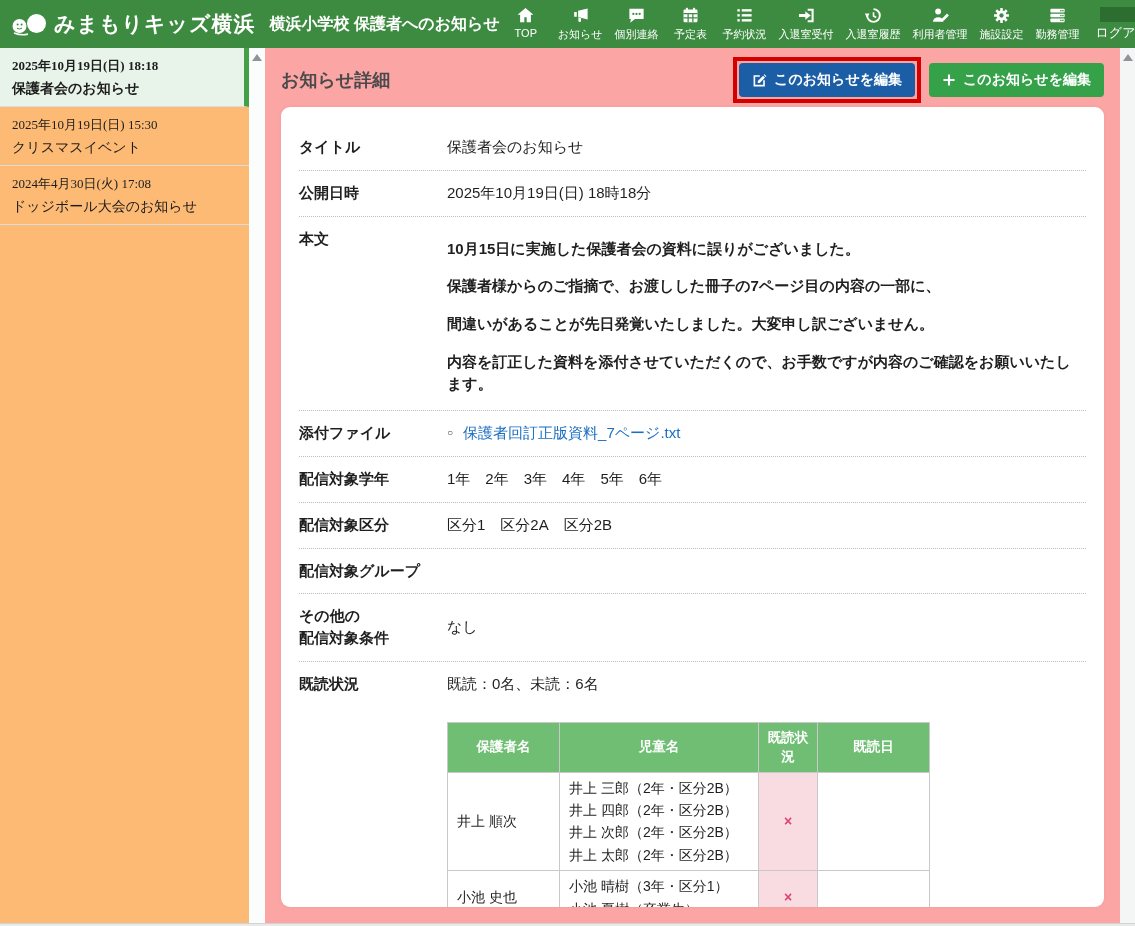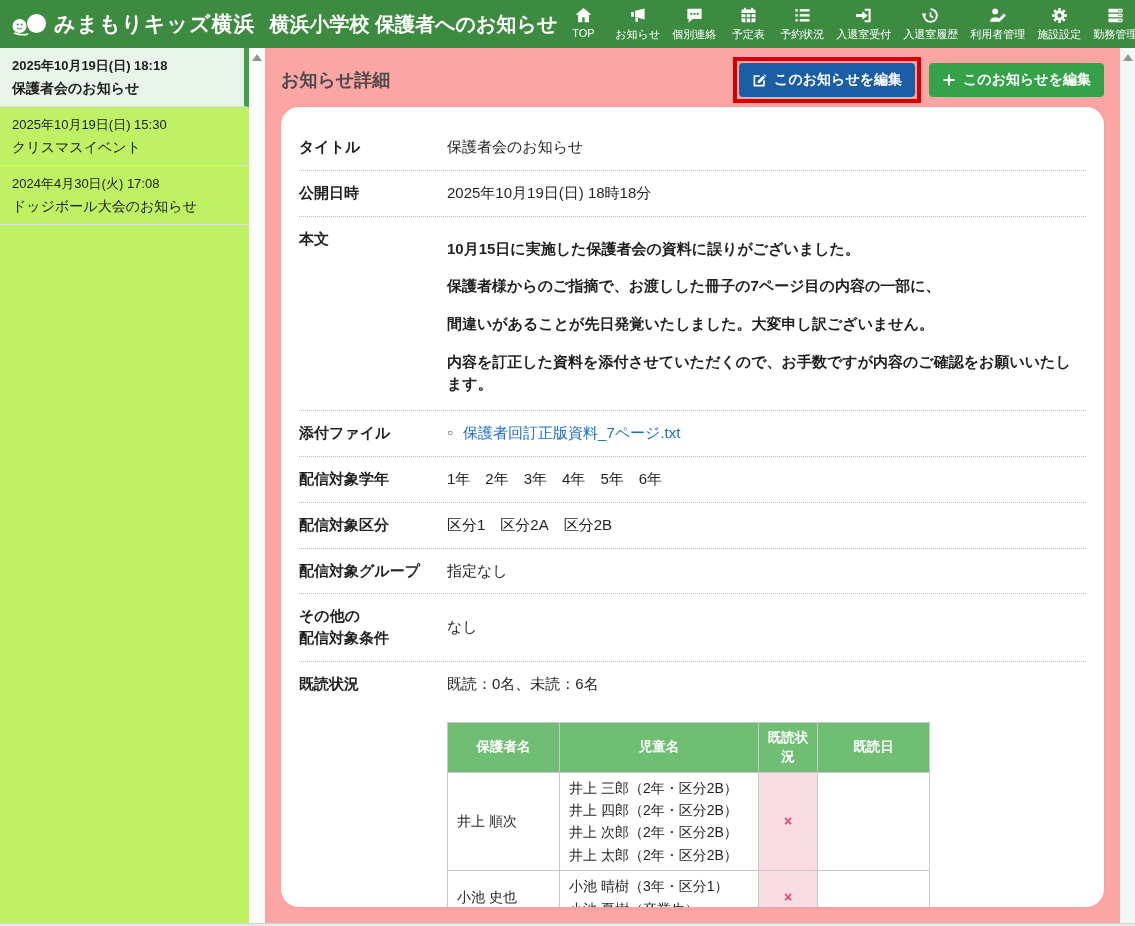--- a/index.html
+++ b/index.html
@@ -5,32 +5,32 @@
   * { margin:0; padding:0; box-sizing:border-box; }
   html,body { width:1135px; height:926px; overflow:hidden; }
   body { font-family:"Liberation Sans","DejaVu Sans",sans-serif; background:#ffffff; position:relative; color:#222; }
 
   
   .topnav { position:absolute; left:0; top:0; width:1135px; height:48px; background:#3d8b40;
             display:flex; align-items:center; padding:0 6px 0 10px; }
   .brand { display:flex; align-items:center; gap:6px; }
   .brand svg { display:block; }
   .logo-text { color:#fff; font-size:21px; font-weight:bold; letter-spacing:1px; white-space:nowrap; }
-  .page-head-title { color:#fff; font-size:20px; font-weight:bold; margin-left:14px; white-space:nowrap; }
+  .page-head-title { color:#fff; font-size:16px; font-weight:bold; margin-left:14px; white-space:nowrap; }
   .nav-items { margin-left:auto; display:flex; align-items:flex-start; }
   .nav-item { display:flex; flex-direction:column; align-items:center; justify-content:space-between;
               color:#fff; padding:4px 6px; min-width:52px; cursor:pointer; }
   .nav-item svg { display:block; }
   .nav-label { font-size:11px; margin-top:2px; white-space:nowrap; }
   .logout { display:flex; flex-direction:column; align-items:flex-end; margin:0 4px 0 10px; cursor:pointer; }
   .logout-box { width:62px; height:15px; background:#2c6e2f; margin-bottom:2px; }
   .logout-label { color:#fff; font-size:13px; white-space:nowrap; }
 
   
-  .sidebar { position:absolute; left:0; top:48px; width:249px; bottom:3px; background:#bef264; }
+  .sidebar { position:absolute; left:0; top:48px; width:249px; bottom:3px; background:#fdba74;font-family:Liberation Serif, serif; }
   .side-item { padding:9px 12px 8px; border-bottom:1px solid #dcdcdc; cursor:pointer; }
   .side-item .s-date { font-size:13px; color:#1d1d1d; margin-bottom:5px; }
   .side-item .s-title { font-size:14px; color:#1d1d1d; }
   .side-item.selected { background:#e8f4e9; border-right:5px solid #43a047; }
   .side-item.selected .s-date, .side-item.selected .s-title { font-weight:bold; }
 
   .side-scrollbar { position:absolute; left:249px; top:48px; width:16px; bottom:3px; background:#fbfcfc; }
   .main-scrollbar { position:absolute; right:0; top:48px; width:15px; bottom:3px; background:#f4f5f5; }
   .sb-arrow-up { width:0; height:0; border-left:5px solid transparent; border-right:5px solid transparent;
                  border-bottom:7px solid #8f9498; margin:6px auto 0; cursor:pointer; }
@@ -42,21 +42,21 @@
   .main-title { font-size:18px; font-weight:bold; color:#4a4a4a; }
   .header-buttons { display:flex; align-items:center; gap:8px; }
   .red-annotation { border:4px solid #d40000; padding:2px; }
   .btn { display:flex; align-items:center; gap:7px; border:none; border-radius:4px;
          color:#fff; font-size:14px; font-weight:bold; padding:8px 13px; cursor:pointer;
          font-family:inherit; white-space:nowrap; }
   .btn svg { display:block; }
   .btn-edit { background:#1b5ea6; }
   .btn-add { background:#35a24a; }
 
-  .card { margin-top:4px; background:#fff; border-radius:18px; padding:18px 18px 22px;
+  .card { margin-top:4px; background:#fff; border-radius:9px; padding:18px 18px 22px;
           height:calc(100% - 56px); box-shadow:0 0 4px rgba(0,0,0,.05); overflow:hidden; }
 
   .detail-row { display:flex; padding:11px 0 12px; border-bottom:1px dotted #bdbdbd; font-size:15px; }
   .detail-row:last-child { border-bottom:none; }
   .d-label { width:148px; flex-shrink:0; font-weight:bold; color:#1f1f1f; line-height:1.45; }
   .d-value { flex:1; color:#1f1f1f; line-height:1.45; }
 
   .body-paragraph { margin-bottom:16px;font-weight:bold; }
   .body-paragraph:last-child { margin-bottom:4px; }
 
@@ -304,21 +304,20 @@
 
     <div class="detail-row">
       <div class="d-label">配信対象区分</div>
       <div class="d-value chip-list">
         <span>区分1</span><span>区分2A</span><span>区分2B</span>
       </div>
     </div>
 
     <div class="detail-row">
       <div class="d-label">配信対象グループ</div>
-      <div class="d-value">指定なし</div>
     </div>
 
     <div class="detail-row">
       <div class="d-label">
         <div>その他の</div>
         <div>配信対象条件</div>
       </div>
       <div class="d-value" style="align-self:center;">なし</div>
     </div>
 

